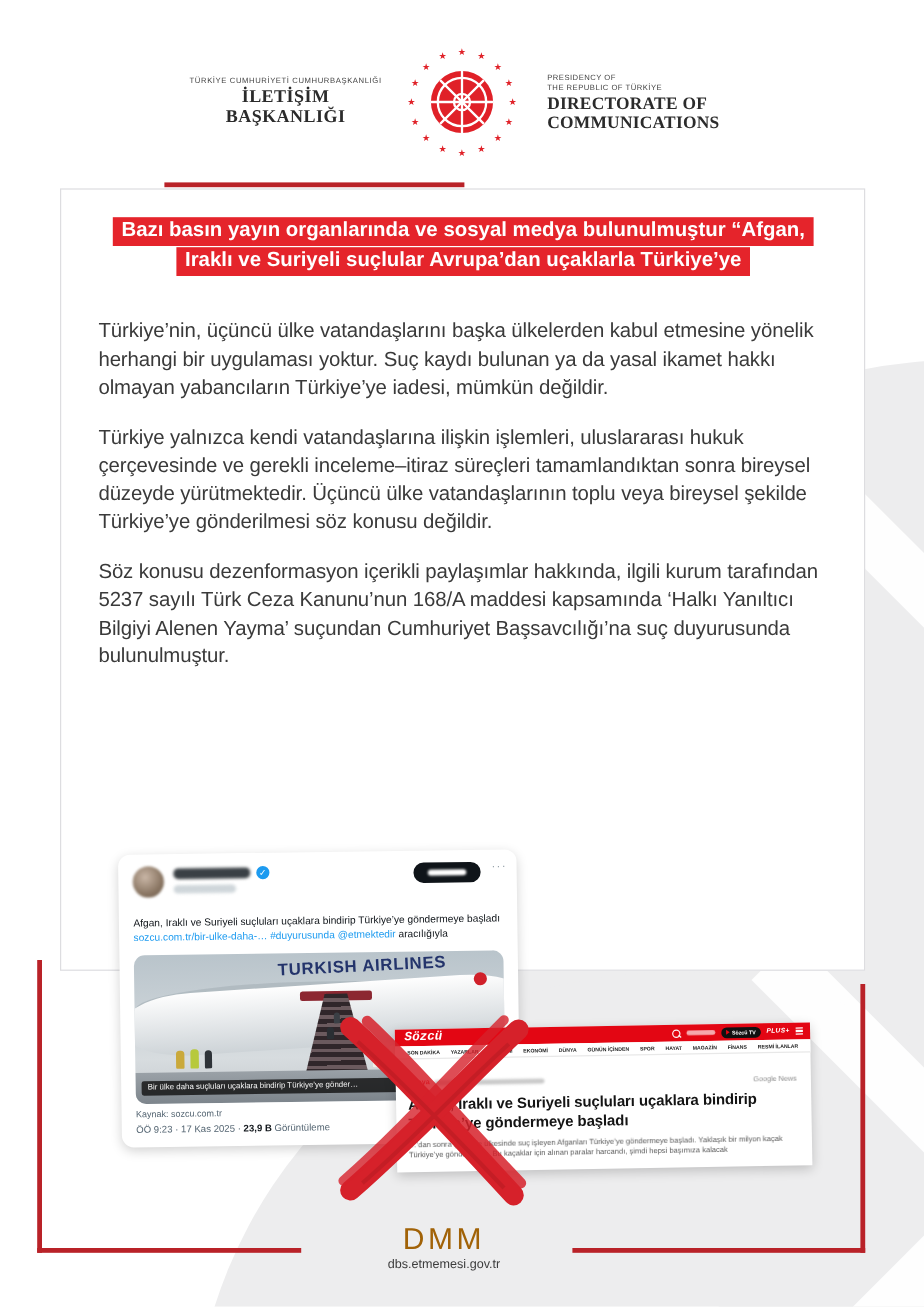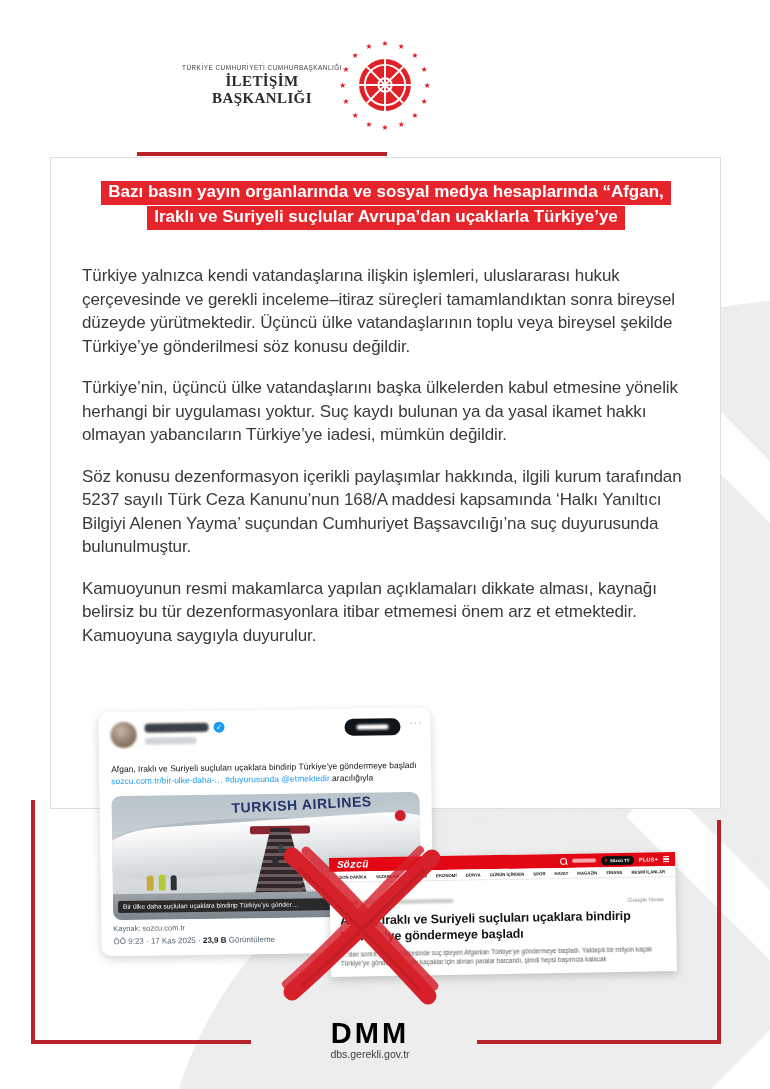--- a/index.html
+++ b/index.html
@@ -14,21 +14,21 @@
   .wm-b{left:600px;top:1060px;width:300px;height:50px;transform:rotate(-45deg);}
   .wm-c{left:610px;top:430px;width:240px;height:44px;transform:rotate(45deg);}
   
   .frame{position:absolute;background:#b92228;}
   .f-top{left:137px;top:152px;width:250px;height:4px;}
   .f-lv{left:31px;top:800px;width:4px;height:244px;}
   .f-lh{left:31px;top:1040px;width:220px;height:4px;}
   .f-rv{left:717px;top:820px;width:4px;height:224px;}
   .f-rh{left:477px;top:1040px;width:244px;height:4px;}
   
-  .hdr-left{position:absolute;left:176px;top:64px;width:172px;text-align:center;color:#2b2b2b;}
+  .hdr-left{position:absolute;left:152px;top:64px;width:172px;text-align:center;color:#2b2b2b;}
   .hdr-left .small{font-size:6.4px;letter-spacing:.5px;color:#444;}
   .hdr-left .title{font-family:"Liberation Serif",serif;font-weight:bold;font-size:15px;
                    letter-spacing:.4px;margin-top:2px;}
   .emblem{position:absolute;left:337px;top:37px;width:96px;height:96px;}
   .hdr-right{position:absolute;left:456px;top:62px;width:160px;color:#2b2b2b;}
   .hdr-right .small{font-size:6.4px;letter-spacing:.4px;color:#444;line-height:7.5px;}
   .hdr-right .title{font-family:"Liberation Serif",serif;font-weight:bold;font-size:14.5px;
                     line-height:16px;letter-spacing:.2px;margin-top:2px;}
   
   .main-card{position:absolute;left:50px;top:157px;width:671px;height:652px;background:#fff;
@@ -111,21 +111,21 @@
   .nw-metabar{width:92px;height:4.5px;background:#c9c9c9;border-radius:2px;filter:blur(.8px);}
   .nw-gnews{position:absolute;right:12px;top:44px;font-size:6px;color:#8a8a8a;filter:blur(.3px);}
   .nw-headline{position:absolute;left:10px;top:56px;width:326px;font-size:12.5px;line-height:15.5px;
                font-weight:800;color:#141414;letter-spacing:-.1px;}
   .nw-snippet{position:absolute;left:10px;top:93px;width:326px;font-size:6.3px;line-height:8.5px;
               color:#5a5a5a;filter:blur(.35px);}
   
   .red-x{position:absolute;left:262px;top:836px;width:192px;height:176px;z-index:6;}
   
   .footer{position:absolute;left:0;top:1018px;width:740px;text-align:center;z-index:3;}
-  .footer .logo{font-weight:700;font-size:29px;letter-spacing:3px;color:#000000;line-height:30px;}
+  .footer .logo{font-weight:400;font-size:25px;letter-spacing:3px;color:#a16207;line-height:30px;}
   .footer .url{font-size:10.5px;color:#3c3c3c;margin-top:0;}
 </style>
 </head>
 <body>
 
 <div class="page">
 
   <div class="bg-circle bg-c1"></div>
   <div class="bg-circle bg-c2"></div>
   <div class="wm-bar wm-a"></div>
@@ -163,33 +163,38 @@
       <text x="90.7" y="33.2" font-size="8" text-anchor="middle" dy="3">★</text>
     </g>
     <circle cx="50" cy="50" r="27" fill="#e02128"></circle>
     <g stroke="#ffffff" stroke-width="2" fill="none">
       <circle cx="50" cy="50" r="21"></circle>
       <circle cx="50" cy="50" r="7"></circle>
       <path d="M50 23 L50 77 M23 50 L77 50 M31 31 L69 69 M69 31 L31 69"></path>
     </g>
   </svg>
 
+  <div class="hdr-right">
+    <div class="small">PRESIDENCY OF</div>
+    <div class="small">THE REPUBLIC OF TÜRKİYE</div>
+    <div class="title">DIRECTORATE OF</div>
+    <div class="title" style="margin-top:0">COMMUNICATIONS</div>
+  </div>
 
   <div class="main-card"></div>
 
   <div class="headline">
-    <span class="hl">Bazı basın yayın organlarında ve sosyal medya hesaplarında “Afgan,</span><br>
+    <span class="hl">Bazı basın yayın organlarında ve sosyal medya bulunulmuştur “Afgan,</span><br>
     <span class="hl">Iraklı ve Suriyeli suçlular Avrupa’dan uçaklarla Türkiye’ye</span><br>
   </div>
 
   <div class="paras">
+    <p>Türkiye’nin, üçüncü ülke vatandaşlarını başka ülkelerden kabul etmesine yönelik herhangi bir uygulaması yoktur. Suç kaydı bulunan ya da yasal ikamet hakkı olmayan yabancıların Türkiye’ye iadesi, mümkün değildir.</p>
     <p>Türkiye yalnızca kendi vatandaşlarına ilişkin işlemleri, uluslararası hukuk çerçevesinde ve gerekli inceleme–itiraz süreçleri tamamlandıktan sonra bireysel düzeyde yürütmektedir. Üçüncü ülke vatandaşlarının toplu veya bireysel şekilde Türkiye’ye gönderilmesi söz konusu değildir.</p>
-    <p>Türkiye’nin, üçüncü ülke vatandaşlarını başka ülkelerden kabul etmesine yönelik herhangi bir uygulaması yoktur. Suç kaydı bulunan ya da yasal ikamet hakkı olmayan yabancıların Türkiye’ye iadesi, mümkün değildir.</p>
     <p>Söz konusu dezenformasyon içerikli paylaşımlar hakkında, ilgili kurum tarafından 5237 sayılı Türk Ceza Kanunu’nun 168/A maddesi kapsamında ‘Halkı Yanıltıcı Bilgiyi Alenen Yayma’ suçundan Cumhuriyet Başsavcılığı’na suç duyurusunda bulunulmuştur.</p>
-    <p>Kamuoyunun resmi makamlarca yapılan açıklamaları dikkate alması, kaynağı belirsiz bu tür dezenformasyonlara itibar etmemesi önem arz et etmektedir. Kamuoyuna saygıyla duyurulur.</p>
   </div>
 
   <div class="tweet-card">
     <div class="avatar"></div>
     <div class="blurbar tw-name"></div>
     <div class="tw-check">✓</div>
     <div class="blurbar tw-handle"></div>
     <div class="tw-follow">
         <div class="inner"></div>
       </div>
@@ -277,16 +282,16 @@
       <path d="M158 14 C120 52 72 106 24 148" stroke-width="8" opacity=".8"></path>
     </g>
     <g fill="none" stroke="#b91c23" stroke-width="3.5" opacity=".6">
       <path d="M36 32 C72 64 118 112 158 154"></path>
       <path d="M162 34 C124 68 84 112 40 150"></path>
     </g>
   </svg>
 
   <div class="footer">
     <div class="logo">DMM</div>
-    <div class="url">dbs.gerekli.gov.tr</div>
+    <div class="url">dbs.etmemesi.gov.tr</div>
   </div>
 
 </div>
 
 </body></html>

